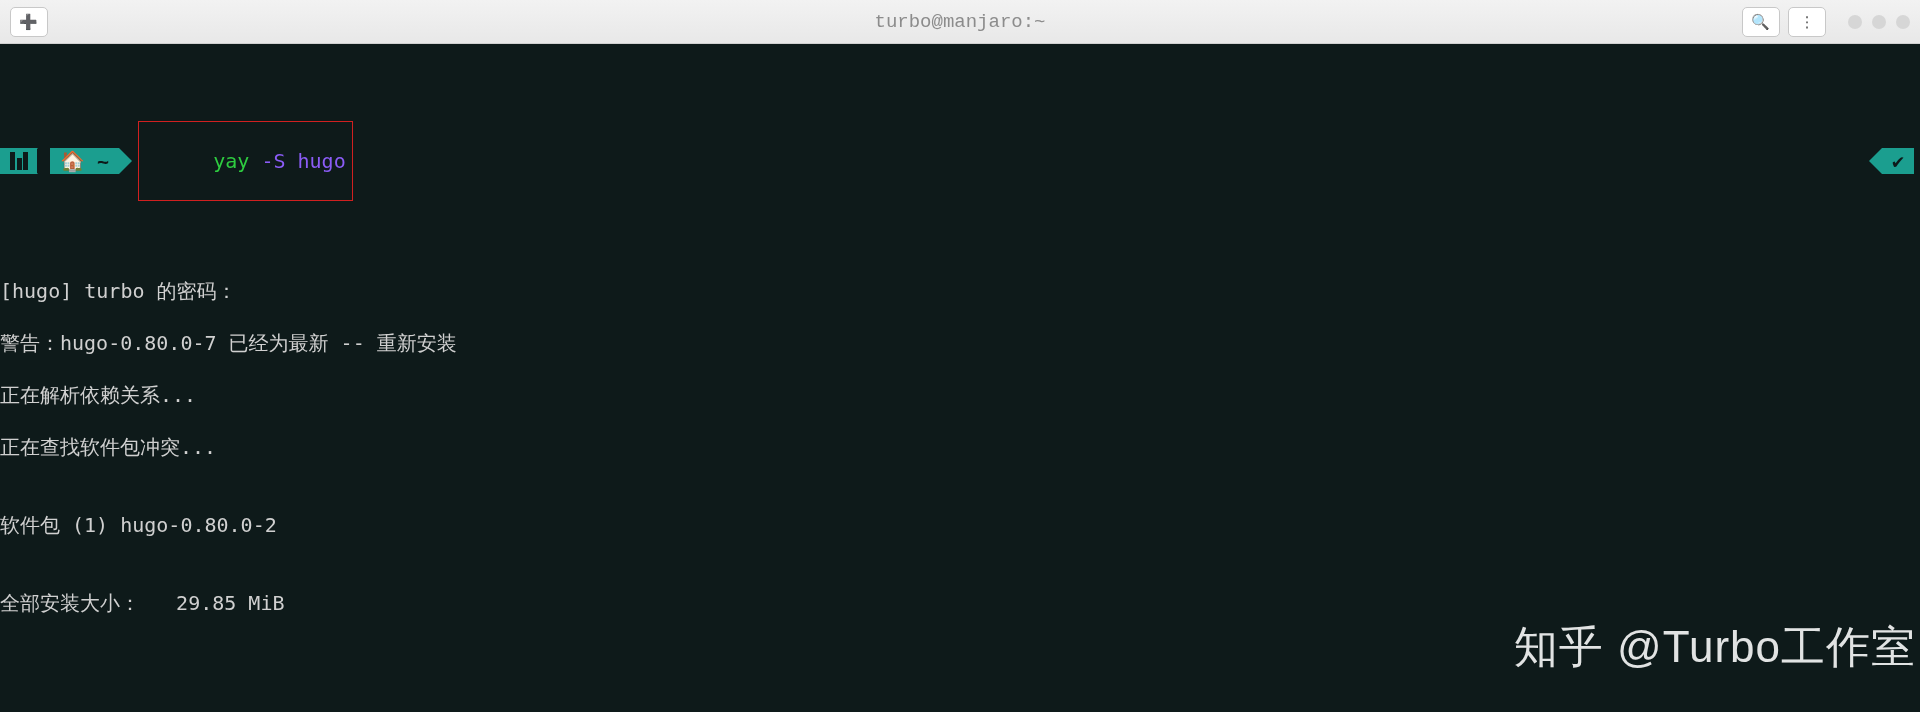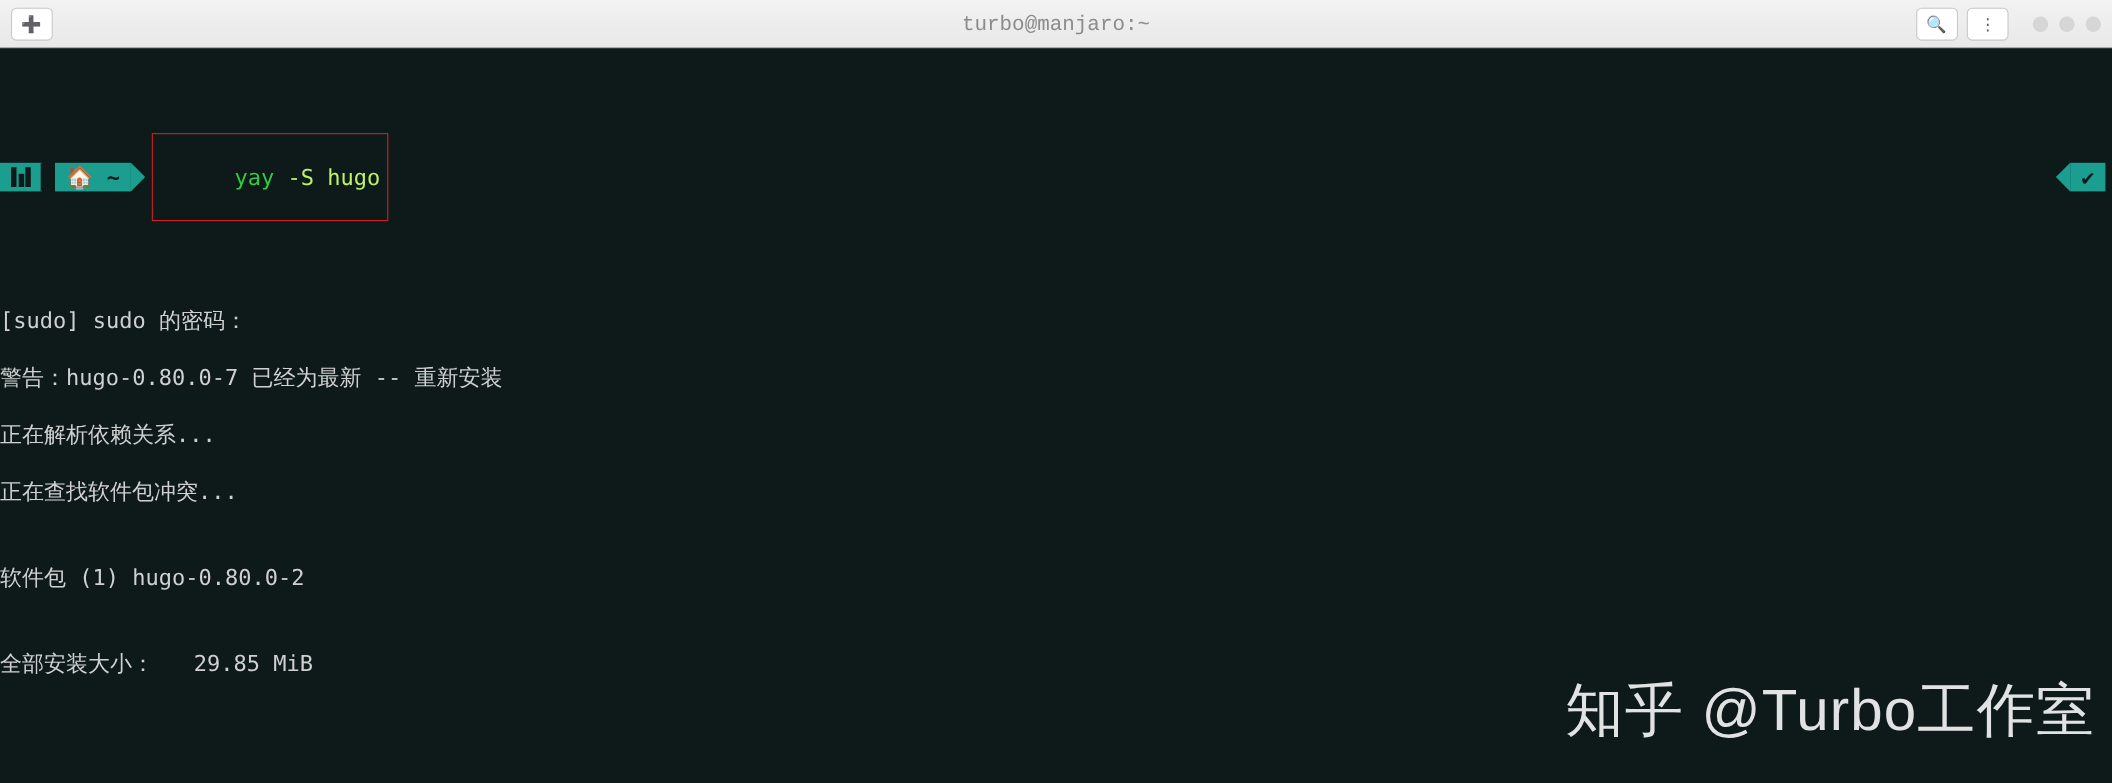--- a/index.html
+++ b/index.html
@@ -56,42 +56,42 @@
   }
   .arrow-sep {
     width: 0; height: 0;
     border-top: 13px solid transparent;
     border-bottom: 13px solid transparent;
     border-left: 13px solid #0e1a1a;
     margin-left: -1px;
   }
   .cmd-box { border: 1px solid #d02020; padding: 0 6px 0 2px; margin-left: 6px; }
   .cmd-yay { color: #2ecc40; margin-top: 24px; }
-  .cmd-rest { color: #bef264; }
+  .cmd-rest { color: #8b5cf6; }
 
   .body-text { padding: 0 0 0 0; }
 
   .status-right {
     position: absolute; right: 6px; display: flex; align-items: center; height: 26px;
   }
   .arrow-left {
     width: 0; height: 0;
     border-top: 13px solid transparent;
     border-bottom: 13px solid transparent;
     border-right: 13px solid #1b9e8f;
   }
   .seg-check { background: #1b9e8f; color: #0e1a1a; }
 
   .watermark {
     position: absolute;
-    right: 15px;
+    right: 4px;
     bottom: 52px;
     color: rgba(255,255,255,0.88);
     font-family: sans-serif;
-    font-size: 53px;
+    font-size: 44px;
     letter-spacing: 1px;
     pointer-events: none;
   }
   .manjaro-glyph { display:inline-block; width:18px; height:18px; position:relative; }
   .manjaro-glyph::before, .manjaro-glyph::after, .manjaro-glyph span {
     content:""; position:absolute; background:#0e1a1a; width:5px;
   }
   .manjaro-glyph::before { left:0; top:0; height:18px; }
   .manjaro-glyph span { left:6.5px; top:6px; height:12px; }
   .manjaro-glyph::after { right:0; top:0; height:18px; }
@@ -130,21 +130,21 @@
     <span class="cmd-box">
       <span class="cmd-yay">yay</span><span class="cmd-rest"> -S hugo</span>
     </span>
     <div class="status-right" style="top:0;">
       <span class="arrow-left"></span>
       <span class="seg seg-check"><span>✔</span></span>
     </div>
   </div>
 
   <div class="body-text">
-<div>[sudo] sudo 的密码：</div>
+<div>[hugo] turbo 的密码：</div>
 <div>警告：hugo-0.80.0-7 已经为最新 -- 重新安装</div>
 <div>正在解析依赖关系...</div>
 <div>正在查找软件包冲突...</div>
 <div></div>
 <div>软件包 (1) hugo-0.80.0-2</div>
 <div></div>
 <div>全部安装大小：   29.85 MiB</div>
 <div></div>
 
 

